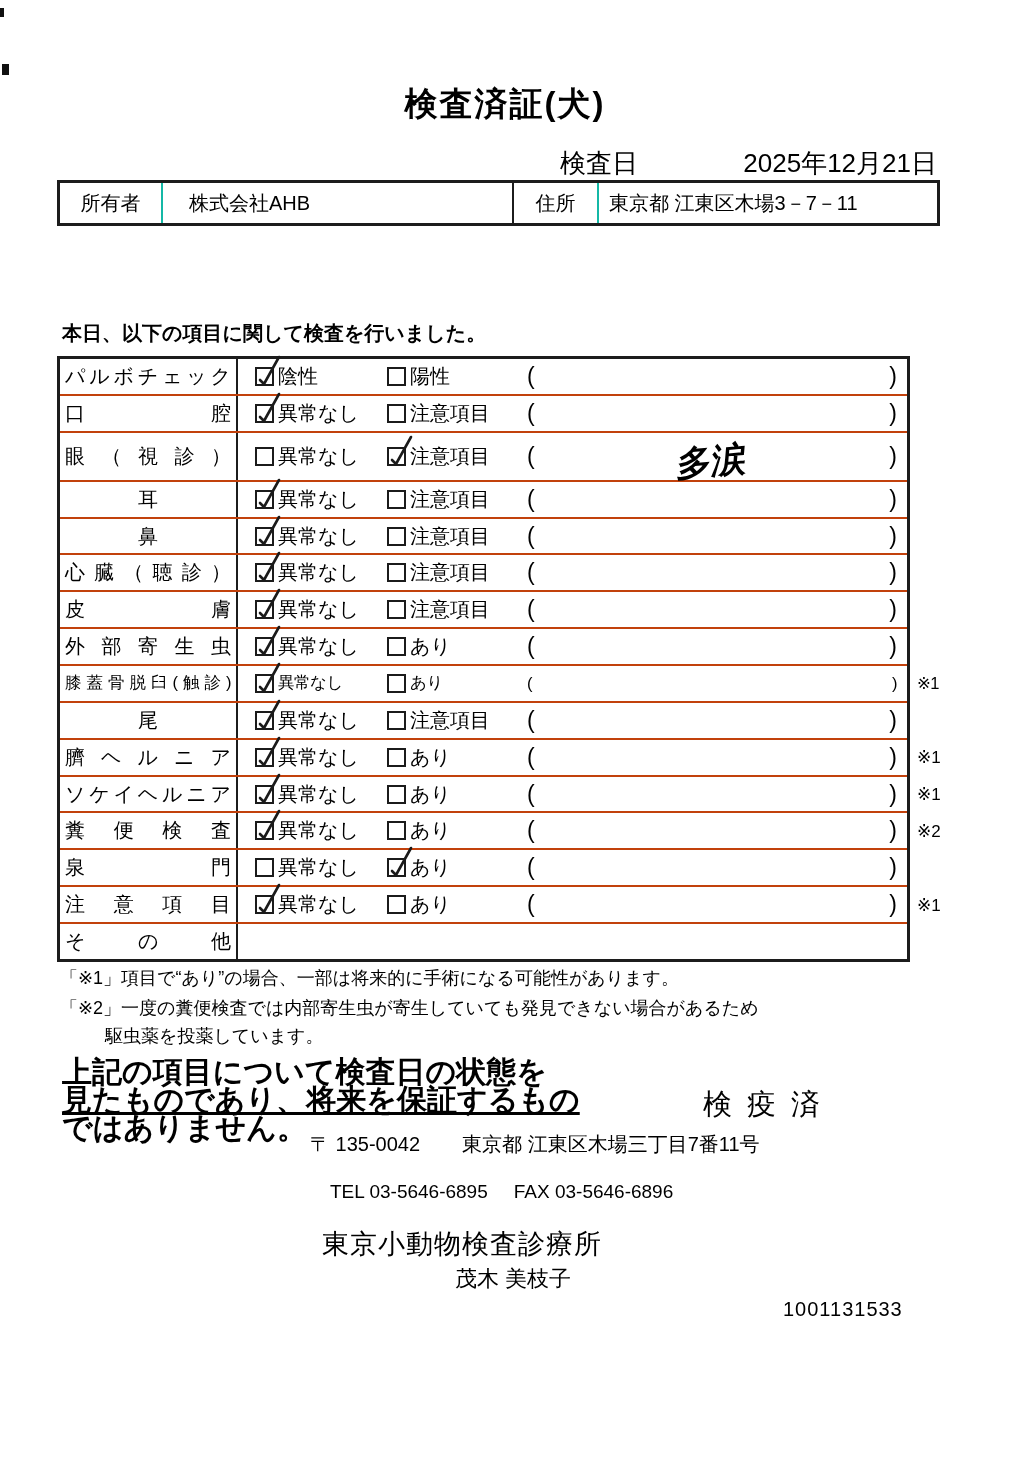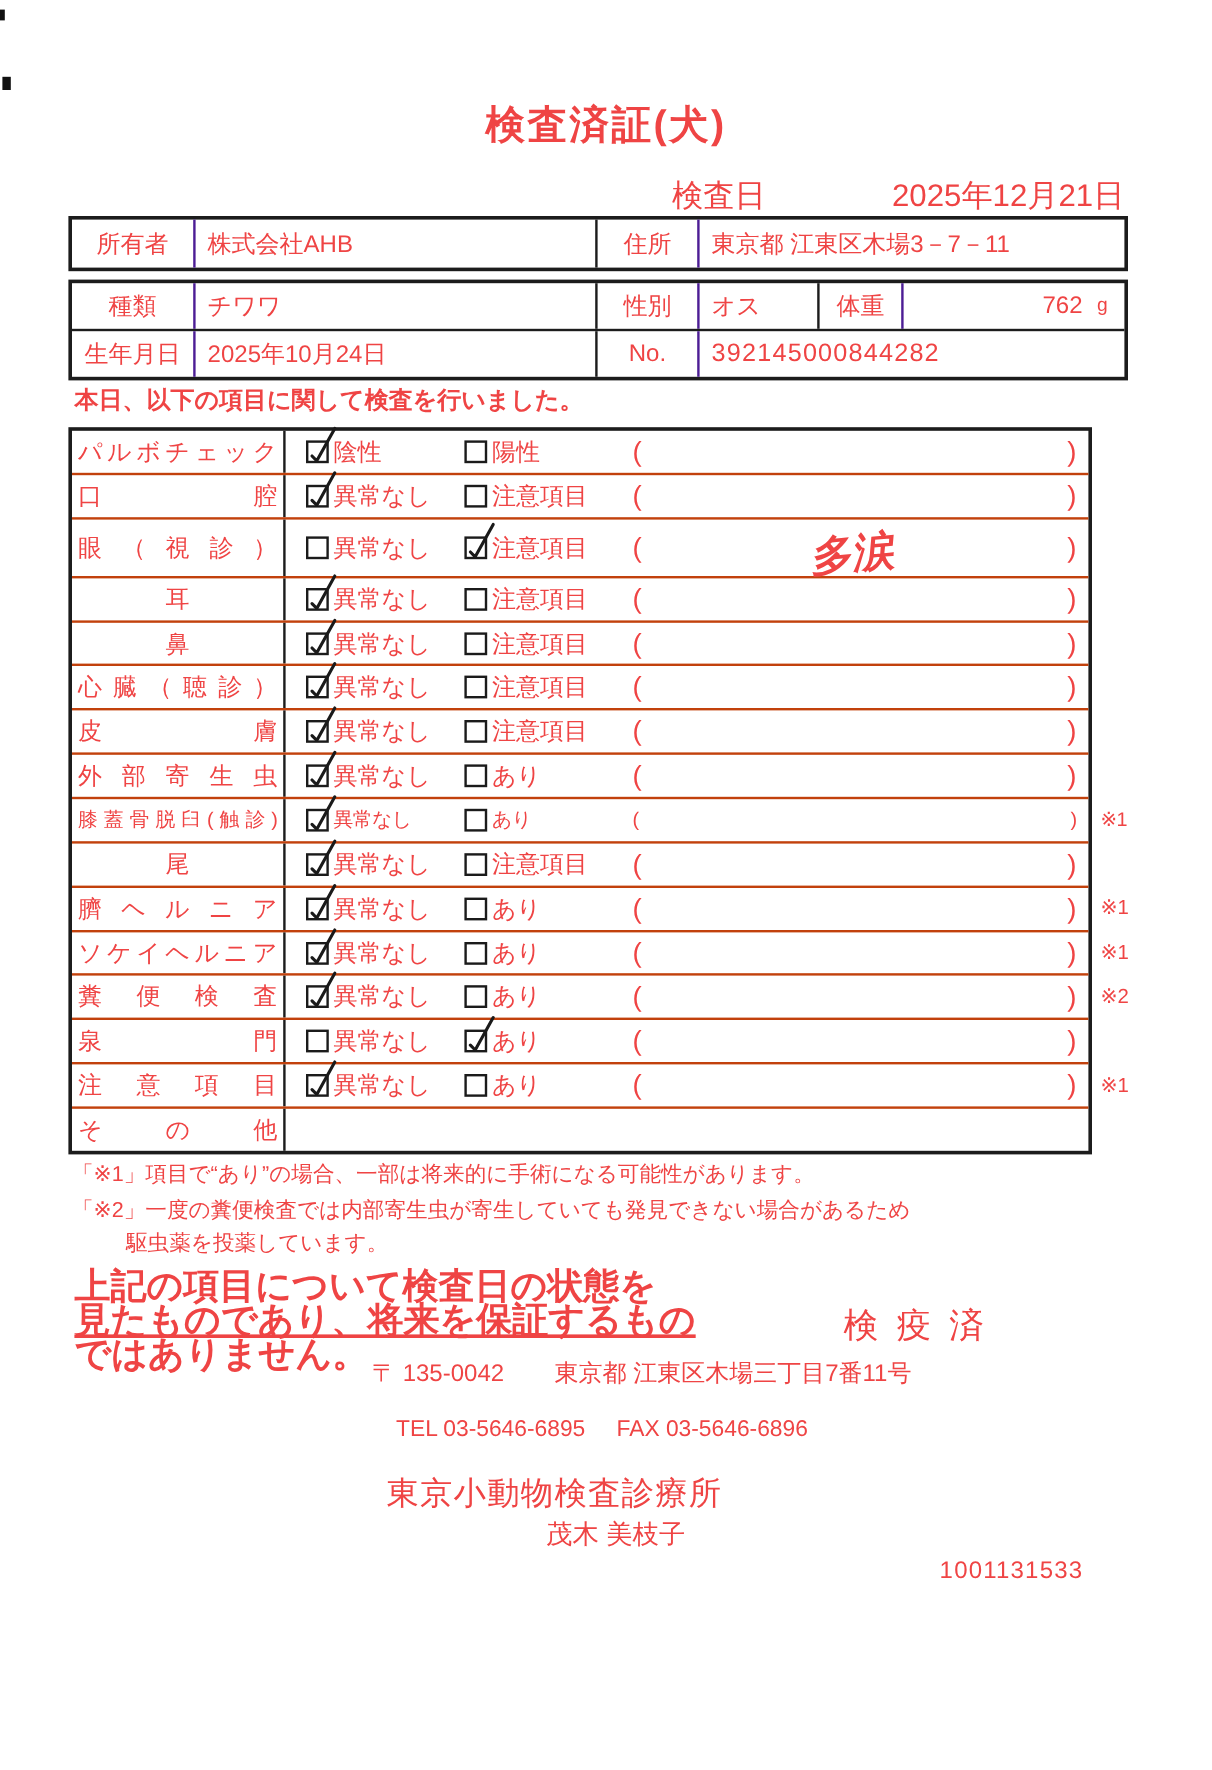--- a/index.html
+++ b/index.html
@@ -1,45 +1,45 @@
 <!DOCTYPE html>
 <html><head>
 <meta charset="utf-8">
 <style>
   html,body{margin:0;padding:0;background:#e8e8e8;}
   #page{
     position:relative;width:1010px;height:1475px;background:#ffffff;
-    font-family:"Liberation Sans","DejaVu Sans",sans-serif;color:#ef4444;
+    font-family:"Liberation Sans","DejaVu Sans",sans-serif;color:#000000;
     overflow:hidden;margin:0 auto;
   }
   
   .artifact{position:absolute;background:#111;}
   #artifact1{left:0;top:8px;width:4px;height:9px;}
   #artifact2{left:2px;top:64px;width:7px;height:11px;}
 
   #title{position:absolute;top:82px;left:0;width:100%;text-align:center;
     font-size:33px;font-weight:bold;letter-spacing:2px;}
 
   #date-row{position:absolute;top:146px;left:560px;width:377px;display:flex;
     justify-content:space-between;align-items:baseline;font-size:26px;}
   #date-row .lbl{font-weight:500;}
 
   
   .box{position:absolute;left:57px;border:3px solid #1c1c1c;box-sizing:border-box;background:#fff;}
   .trow{display:flex;height:100%;}
   .cell{display:flex;align-items:center;box-sizing:border-box;font-size:20px;}
-  .cell.hd{justify-content:center;border-right:2px solid #4c1d95;}
+  .cell.hd{justify-content:center;border-right:2px solid #14b8a6;}
   .cell.val{padding-left:10px;}
   .cell.sep{border-right:2px solid #1c1c1c;}
 
   #owner-table{top:180px;width:883px;height:46px;}
   #pet-table{top:233px;width:883px;height:84px;display:flex;flex-direction:column;}
   #pet-table .prow{flex:1;display:flex;}
   #pet-table .prow + .prow{border-top:2px solid #1c1c1c;}
-  .w103{width:103px;} .w335{width:335px;} .w85{width:85px;} .w100{width:100px;} .w70{width:70px;}
+  .w103{width:103px;} .w335{width:335px;margin-left:16px;} .w85{width:85px;} .w100{width:100px;} .w70{width:70px;}
   .flex1{flex:1;}
   #weight-val{justify-content:flex-end;padding-right:14px;}
   #weight-val .unit{font-size:16px;margin-left:12px;}
   #no-val{font-size:21px;letter-spacing:1px;}
 
   #intro{position:absolute;top:320px;left:62px;font-size:20px;font-weight:600;}
 
   
   #check-table{top:356px;width:853px;height:606px;display:flex;flex-direction:column;}
   .crow{flex:1;display:flex;position:relative;}
@@ -101,39 +101,20 @@
 
   <div id="owner-table" class="box">
     <div class="trow">
       <div class="cell hd w103">所有者</div>
       <div class="cell val sep w335">株式会社AHB</div>
       <div class="cell hd w85">住所</div>
       <div class="cell val flex1">東京都 江東区木場3－7－11</div>
     </div>
   </div>
 
-  <div id="pet-table" class="box">
-    <div class="prow">
-      <div class="cell hd w103">種類</div>
-      <div class="cell val sep w335">チワワ</div>
-      <div class="cell hd w85">性別</div>
-      <div class="cell val sep w100">オス</div>
-      <div class="cell hd w70">体重</div>
-      <div class="cell flex1" id="weight-val">
-        <span>762</span>
-        <span class="unit">g</span>
-      </div>
-    </div>
-    <div class="prow">
-      <div class="cell hd w103">生年月日</div>
-      <div class="cell val sep w335">2025年10月24日</div>
-      <div class="cell hd w85">No.</div>
-      <div class="cell val flex1" id="no-val">392145000844282</div>
-    </div>
-  </div>
 
   <div id="intro">本日、以下の項目に関して検査を行いました。</div>
 
   <div id="check-table" class="box">
 
     <div class="crow">
       <div class="clabel">
           <span>パルボチェック</span>
         </div>
       <div class="ccontent">

